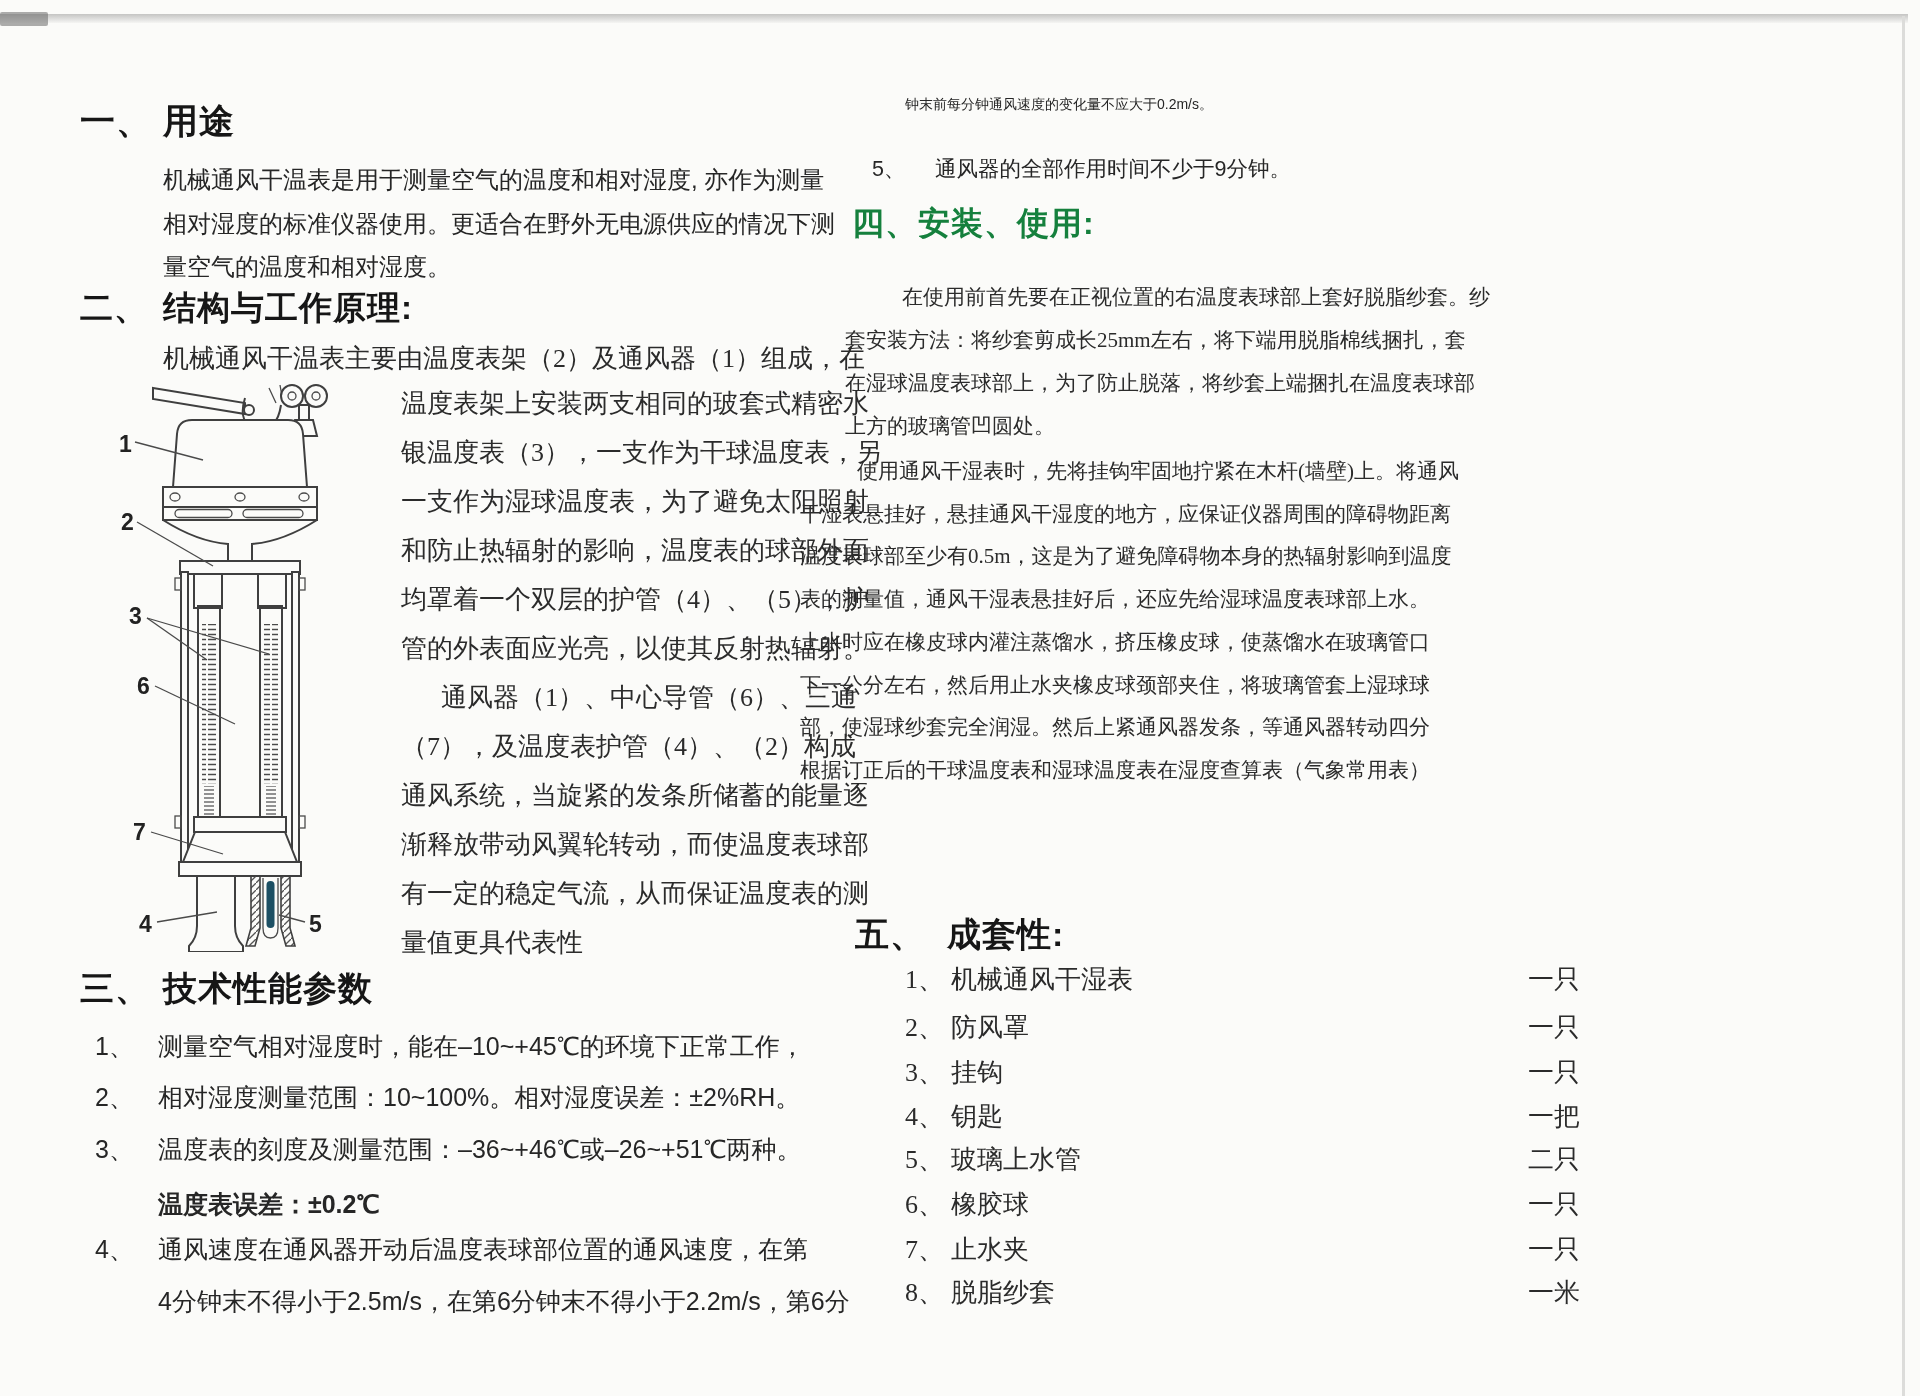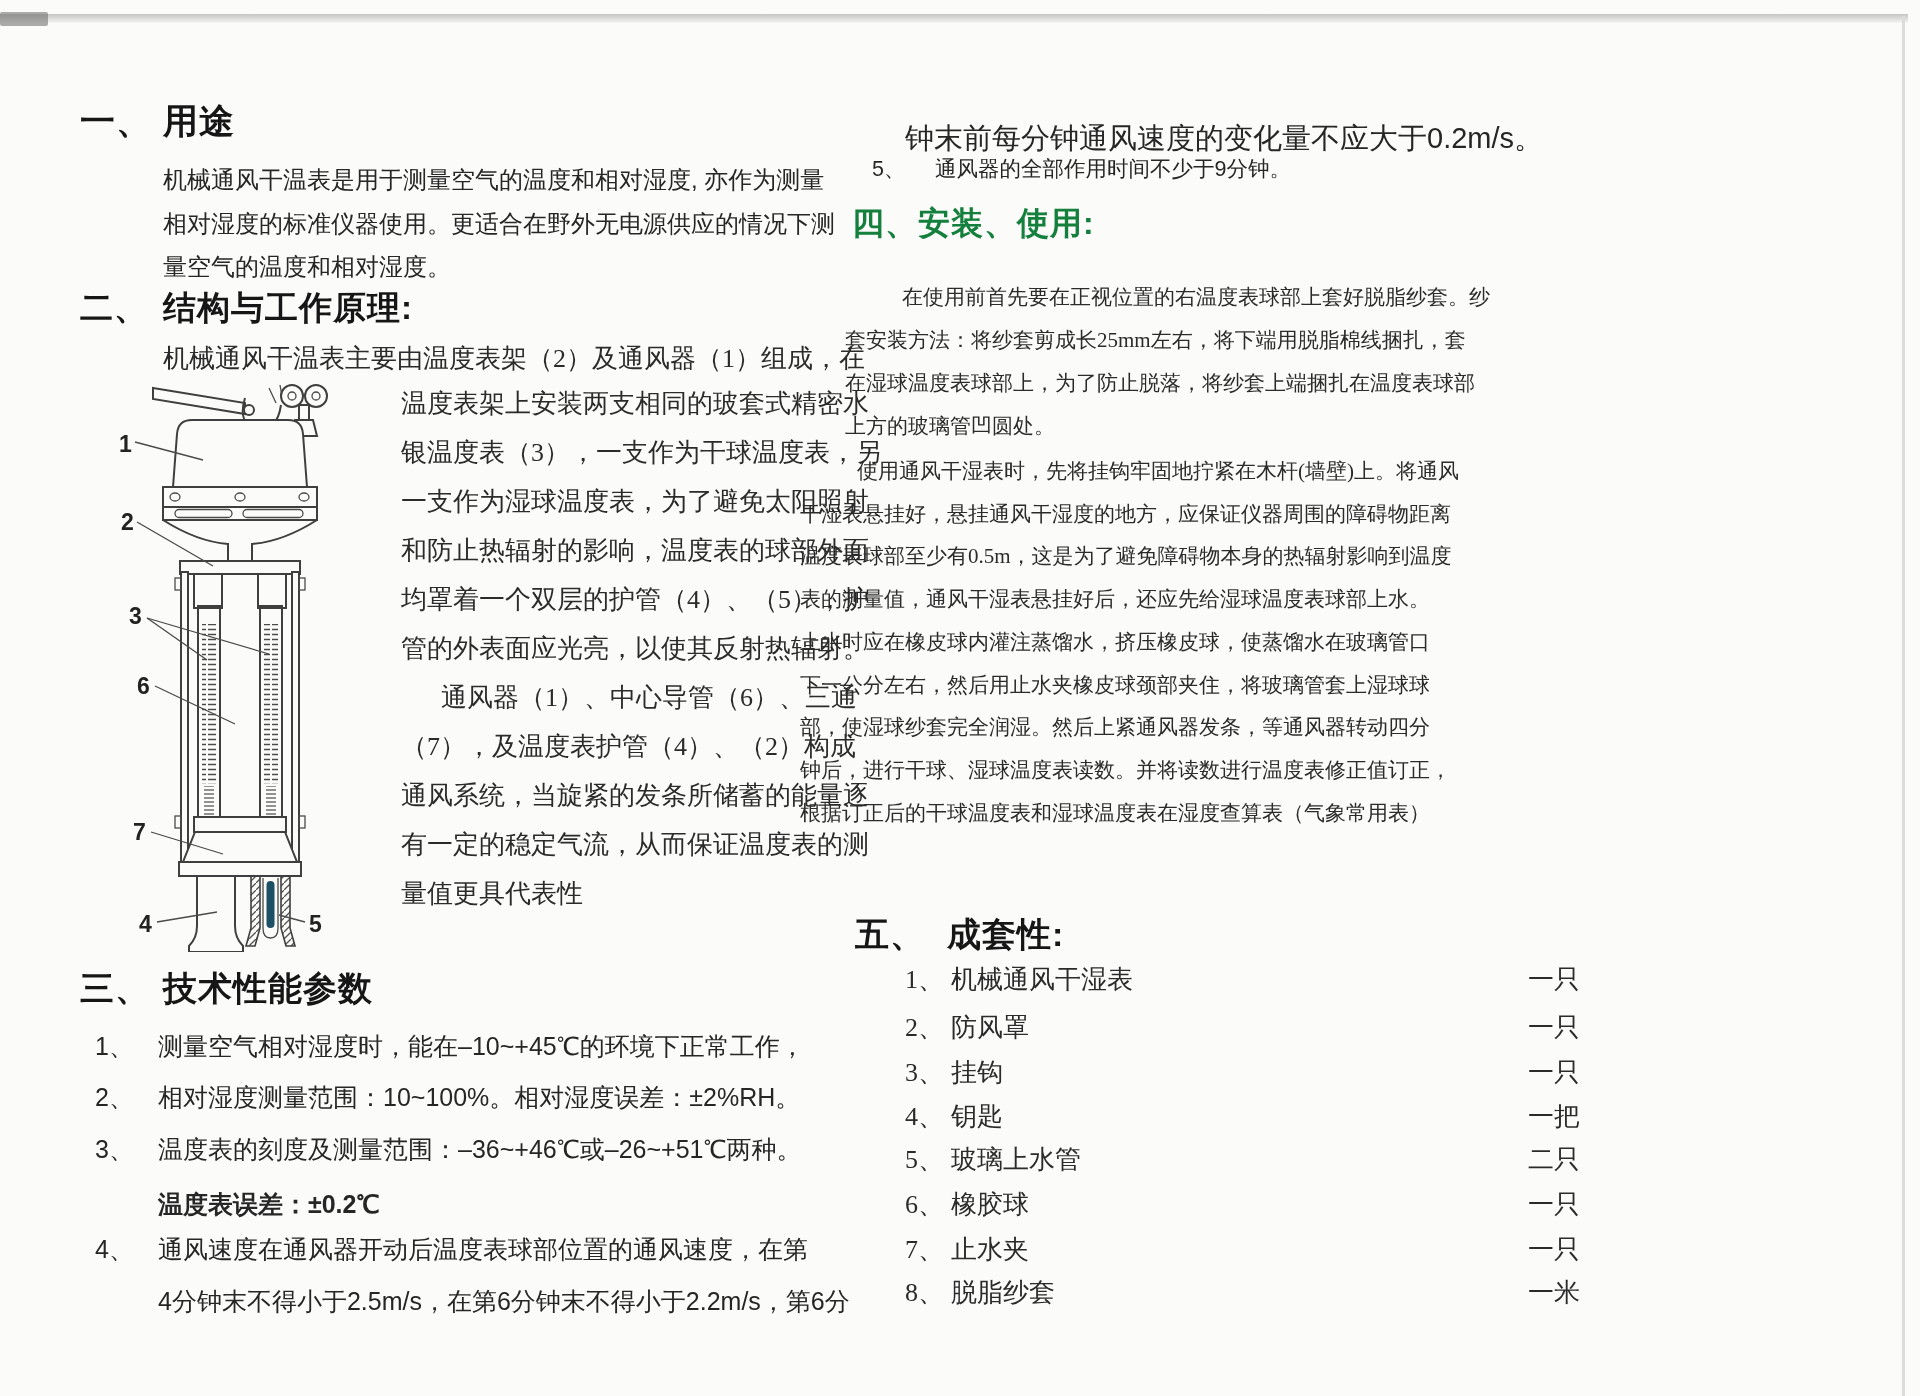--- a/index.html
+++ b/index.html
@@ -26,21 +26,21 @@
   #s2wrap{left:401px;top:379px;font-size:26px;line-height:49px;}
   #s2wrap .indent{padding-left:40px;}
   #h3{left:80px;top:966px;font-size:34px;}
   #h3 .num{width:83px;}
   #s3{left:95px;top:1030px;font-size:25px;width:800px;}
   #s3 .row{position:absolute;left:0;display:flex;white-space:nowrap;}
   #s3 .no{width:63px;flex:0 0 auto;}
   #s3 .cont2{position:absolute;left:63px;white-space:nowrap;}
   #s3 .note{position:absolute;left:63px;font-weight:bold;white-space:nowrap;}
   
-  #cont{left:905px;top:119px;font-size:29px;}
+  #cont{left:905px;top:96px;font-size:14px;}
   #i5{left:872px;top:154px;font-size:21.5px;display:flex;}
   #i5 .no{width:63px;flex:0 0 auto;}
   #h4{left:852px;top:202px;font-size:32px;font-weight:bold;color:#15803d;letter-spacing:1px;}
   #p41{left:845px;top:276px;font-size:21px;line-height:43px;}
   #p42{left:800px;top:450px;font-size:21px;line-height:42.7px;}
   .findent{padding-left:57px;}
   #h5{left:855px;top:912px;font-size:34px;}
   #h5 .num{width:92px;}
   #s5list{left:905px;top:962px;font-size:26px;width:700px;}
   #s5list .row{position:absolute;left:0;display:flex;white-space:nowrap;width:700px;}
@@ -185,20 +185,21 @@
 <div class="abs serif" id="s2wrap">
   <div class="line">温度表架上安装两支相同的玻套式精密水</div>
   <div class="line">银温度表（3），一支作为干球温度表，另</div>
   <div class="line">一支作为湿球温度表，为了避免太阳照射</div>
   <div class="line">和防止热辐射的影响，温度表的球部外面</div>
   <div class="line">均罩着一个双层的护管（4）、（5），护</div>
   <div class="line">管的外表面应光亮，以使其反射热辐射。</div>
   <div class="line indent">通风器（1）、中心导管（6）、三通</div>
   <div class="line">（7），及温度表护管（4）、（2）构成</div>
   <div class="line">通风系统，当旋紧的发条所储蓄的能量逐</div>
+  <div class="line">渐释放带动风翼轮转动，而使温度表球部</div>
   <div class="line">有一定的稳定气流，从而保证温度表的测</div>
   <div class="line">量值更具代表性</div>
 </div>
 
 <div class="abs hd" id="h3">
   <span class="num">三、</span>
   <span>技术性能参数</span>
 </div>
 
 <div class="abs" id="s3">
@@ -239,21 +240,20 @@
 </div>
 
 <div class="abs serif" id="p42">
   <div class="line findent">使用通风干湿表时，先将挂钩牢固地拧紧在木杆(墙壁)上。将通风</div>
   <div class="line">干湿表悬挂好，悬挂通风干湿度的地方，应保证仪器周围的障碍物距离</div>
   <div class="line">温度表球部至少有0.5m，这是为了避免障碍物本身的热辐射影响到温度</div>
   <div class="line">表的测量值，通风干湿表悬挂好后，还应先给湿球温度表球部上水。</div>
   <div class="line">上水时应在橡皮球内灌注蒸馏水，挤压橡皮球，使蒸馏水在玻璃管口</div>
   <div class="line">下一公分左右，然后用止水夹橡皮球颈部夹住，将玻璃管套上湿球球</div>
   <div class="line">部，使湿球纱套完全润湿。然后上紧通风器发条，等通风器转动四分</div>
-  <div class="line">钟后，进行干球、湿球温度表读数。并将读数进行温度表修正值订正，</div>
   <div class="line">根据订正后的干球温度表和湿球温度表在湿度查算表（气象常用表）</div>
 </div>
 
 <div class="abs hd" id="h5">
   <span class="num">五、</span>
   <span>成套性:</span>
 </div>
 
 <div class="abs serif" id="s5list">
   <div class="row" style="top:0;">

